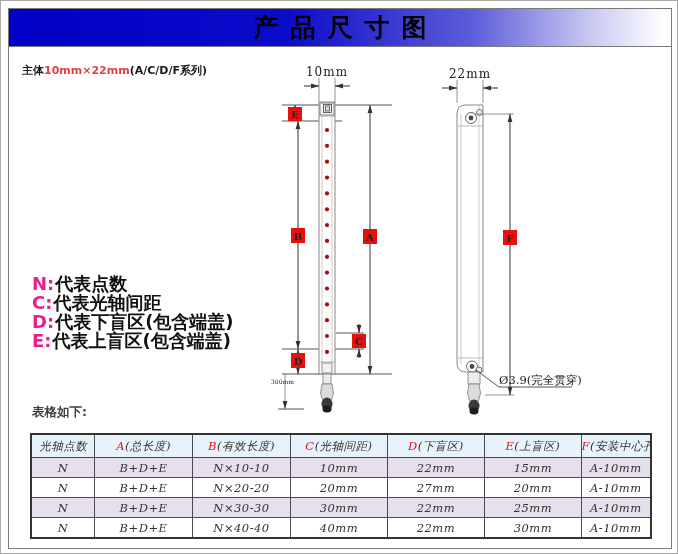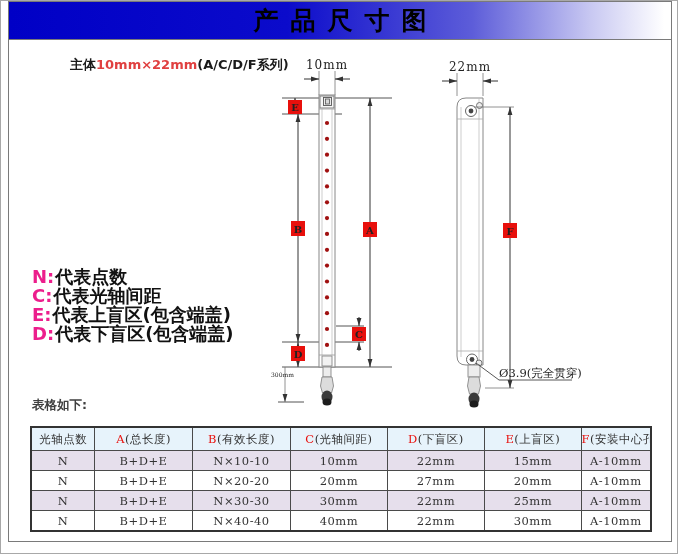--- a/index.html
+++ b/index.html
@@ -1,34 +1,34 @@
 <!DOCTYPE html>
 <html><head>
 <meta charset="utf-8">
 <style>
   html,body{margin:0;padding:0;background:#fff;}
   .page{position:relative;width:678px;height:554px;background:#fff;box-sizing:border-box;
         border:1px solid #a8a8a8;font-family:"DejaVu Sans","Liberation Sans",sans-serif;overflow:hidden;}
-  .frame{position:absolute;left:7px;top:0;width:662px;height:539px;border:1px solid #7a7a7a;}
+  .frame{position:absolute;left:7px;top:7px;width:662px;height:539px;border:1px solid #7a7a7a;}
   .banner{position:absolute;left:0;top:0;right:0;height:37px;border-bottom:1px solid #7a7a7a;
           background:linear-gradient(90deg,#0000c6 0%,#0b0bcb 42%,#5d5dd9 70%,#c9c9f2 88%,#ffffff 99%);
           display:flex;align-items:center;justify-content:center;}
   .banner-title{font-family:"DejaVu Serif","Liberation Serif",serif;font-weight:bold;font-size:25px;
           color:#000;letter-spacing:12px;padding-left:12px;}
-  .subtitle{position:absolute;left:13px;top:54px;font-size:13px;font-weight:bold;color:#1a1a1a;margin-left:48px;}
+  .subtitle{position:absolute;left:13px;top:54px;font-size:11px;font-weight:bold;color:#1a1a1a;}
   .subtitle .red{color:#e04040;}
   .legend{position:absolute;left:23px;top:265px;}
   .legend-item{height:19px;line-height:19px;font-size:18px;font-weight:bold;color:#111;white-space:nowrap;}
   .legend-key{color:#ec1e8c;margin-right:1px;}
   .table-intro{position:absolute;left:23px;top:395px;font-size:12.5px;font-weight:bold;color:#404040;}
   .diagram{position:absolute;left:261px;top:45px;}
   table.spec{position:absolute;left:21px;top:424px;width:622px;border-collapse:collapse;table-layout:fixed;
           font-family:"DejaVu Serif","Liberation Serif",serif;}
   table.spec th,table.spec td{border:1px solid #4a4a4a;text-align:center;padding:0;
-          font-size:11.5px;font-weight:normal;color:#333;letter-spacing:0.5px;white-space:nowrap;overflow:hidden;}
+          font-size:11.5px;font-weight:normal;color:#333;letter-spacing:0.5px;white-space:nowrap;overflow:hidden;font-style:italic;}
   table.spec{border:2px solid #333;}
   table.spec th{height:22px;background:#e7f3fb;}
   table.spec td{height:19px;background:#fff;}
   table.spec tr.stripe td{background:#e6dfec;}
   .col-letter{color:#e8100c;}
   svg text{font-family:"DejaVu Serif","Liberation Serif",serif;fill:#222;}
   .dimline{stroke:#333;stroke-width:1;fill:none;}
   .datum{stroke:#555;stroke-width:1;fill:none;}
   .ext{stroke:#777;stroke-width:0.8;fill:none;}
   .body-line{stroke:#888;stroke-width:1;fill:#fff;}
@@ -187,22 +187,22 @@
         <g>
           <path d="M474,368 L497,385 L570,385" fill="none" stroke="#444" stroke-width="0.9"></path>
           <text x="497" y="382" font-size="11.5">Ø3.9(完全贯穿)</text>
         </g>
       </g>
     </svg>
 
     <div class="legend" id="legend">
         <div class="legend-item"><span class="legend-key">N:</span><span>代表点数</span></div>
         <div class="legend-item"><span class="legend-key">C:</span><span>代表光轴间距</span></div>
+        <div class="legend-item"><span class="legend-key">D:</span><span>代表下盲区(包含端盖)</span></div>
         <div class="legend-item"><span class="legend-key">E:</span><span>代表上盲区(包含端盖)</span></div>
-        <div class="legend-item"><span class="legend-key">D:</span><span>代表下盲区(包含端盖)</span></div>
       </div>
 
     <div class="table-intro">表格如下:</div>
 
     <table class="spec">
       <thead id="spec-head">
           <tr>
             <th style="width: 62px;">光轴点数</th>
             <th style="width: 96px;"><span class="col-letter">A</span>(总长度)</th>
             <th style="width: 97px;"><span class="col-letter">B</span>(有效长度)</th>

